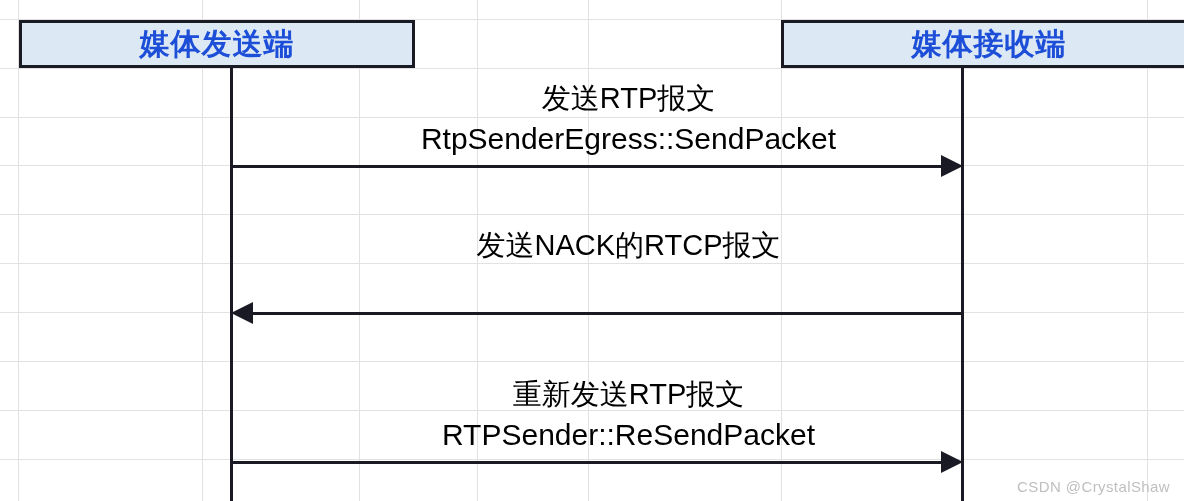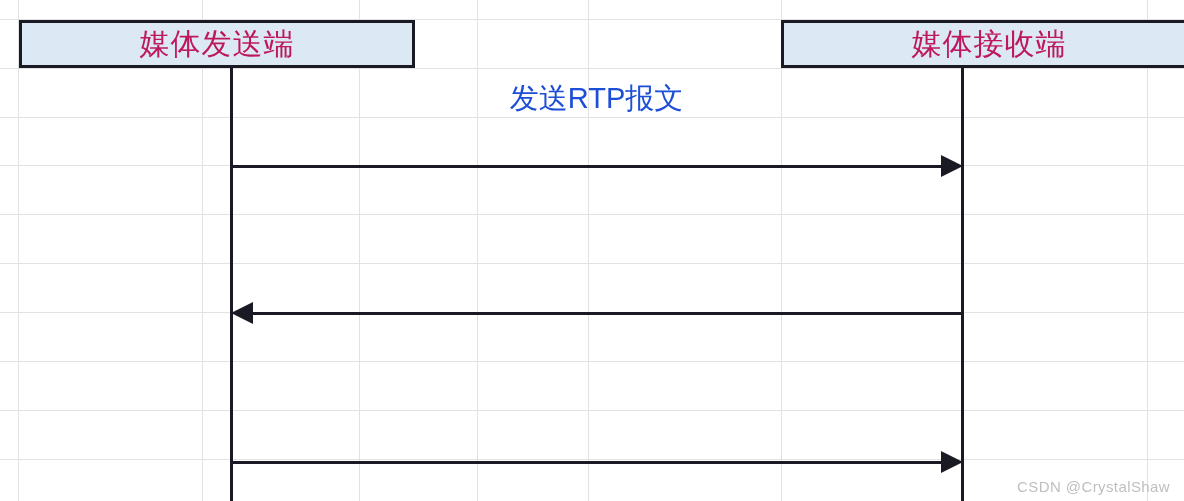--- a/index.html
+++ b/index.html
@@ -49,23 +49,23 @@
   .participant {
     position: absolute;
     box-sizing: border-box;
     background: #dce9f5;
     border: 3px solid #1a1a24;
     display: flex;
     align-items: center;
     justify-content: center;
   }
   .participant-label {
-    color: #be185d;
+    color: #1d4ed8;
     font-size: 30px;
-    font-weight: normal;
+    font-weight: bold;
     letter-spacing: 1px;
     white-space: nowrap;
   }
 
   
   .msg-line {
     position: absolute;
     height: 3px;
     background: #1a1a24;
   }
@@ -79,22 +79,23 @@
     border-left: 22px solid #1a1a24;
   }
   .arrowhead.left {
     border-top: 11px solid transparent;
     border-bottom: 11px solid transparent;
     border-right: 22px solid #1a1a24;
   }
   .msg-text {
     position: absolute;
     text-align: center;
-    color: #1d4ed8;
+    color: #000000;
     white-space: nowrap;
+    padding-left: 32px;
   }
   .msg-text .line1 {
     display: block;
     font-size: 29px;
     line-height: 40px;
   }
   .msg-text .line2 {
     display: block;
     font-size: 30px;
     line-height: 42px;
@@ -143,27 +144,33 @@
   <div class="participant" style="left:19px; top:20px; width:396px; height:48px;">
     <span class="participant-label">媒体发送端</span>
   </div>
 
   <div class="participant" style="left:781px; top:20px; width:416px; height:48px;">
     <span class="participant-label">媒体接收端</span>
   </div>
 
   <div class="msg-text" style="left:231px; top:78px; width:731px;">
     <span class="line1">发送RTP报文</span>
+    <span class="line2">RtpSenderEgress::SendPacket</span>
   </div>
   <div class="msg-line" style="left:231px; top:165px; width:710px;"></div>
   <div class="arrowhead right" style="left:941px; top:155px;"></div>
 
   <div class="msg-text" style="left:231px; top:225px; width:731px;">
+    <span class="line1">发送NACK的RTCP报文</span>
   </div>
   <div class="msg-line" style="left:252px; top:312px; width:710px;"></div>
   <div class="arrowhead left" style="left:231px; top:302px;"></div>
 
+  <div class="msg-text" style="left:231px; top:374px; width:731px;">
+    <span class="line1">重新发送RTP报文</span>
+    <span class="line2">RTPSender::ReSendPacket</span>
+  </div>
   <div class="msg-line" style="left:231px; top:461px; width:710px;"></div>
   <div class="arrowhead right" style="left:941px; top:451px;"></div>
 
   <div class="watermark">CSDN @CrystalShaw</div>
 
 </div>
 
 </body></html>

